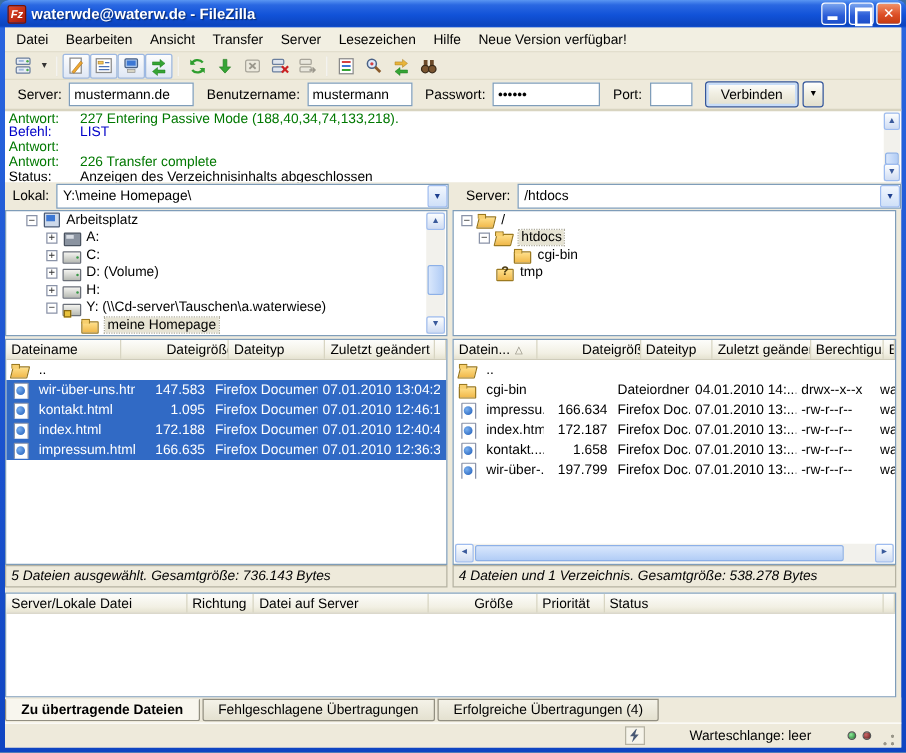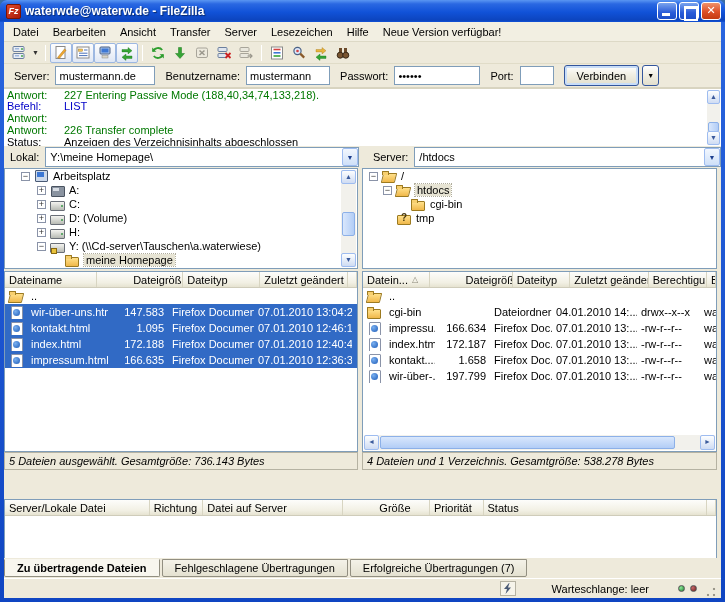--- a/index.html
+++ b/index.html
@@ -99,21 +99,21 @@
   .frow{display:flex;height:16px;align-items:center;white-space:nowrap;}
   .frow .cell{padding:0 4px;overflow:hidden;white-space:nowrap;flex:none;}
   .cell.num{text-align:right;}
   .cell.namecell{display:flex;align-items:center;gap:3px;}
   .frow.sel{background:#316ac5;color:#fff;}
   .lc1{width:103px;} .lc2{width:60px;} .lc3{width:86px;} .lc4{width:98px;} .lcf{flex:1;}
   .rc1{width:72px;} .rc2{width:55px;} .rc3{width:62px;} .rc4{width:85px;} .rc5{width:63px;} .rc6{flex:1;}
   .statusstrip{position:absolute;height:18px;background:#eeeadb;border:1px solid #b5b2a2;display:flex;align-items:center;padding-left:4px;white-space:nowrap;overflow:hidden;font-style:italic;}
 
   
-  .queue{left:4px;top:499px;width:713px;height:84px;}
+  .queue{left:4px;top:474px;width:713px;height:84px;}
   .qc1{width:152px;} .qc2{width:56px;} .qc3{width:147px;} .qc4{width:57px;} .qc5{width:56px;} .qc6{width:235px;} .qcf{flex:1;}
 
   
   .tabsrow{position:absolute;left:4px;top:558px;width:717px;height:20px;background:#eeeadb;display:flex;align-items:flex-start;padding-top:1px;}
   .tab{height:18px;border:1px solid #928f81;background:linear-gradient(180deg,#f4f2e8,#e4e1d0);padding:2px 12px 0 12px;margin-right:2px;white-space:nowrap;border-radius:0 0 2px 2px;}
   .tab.active{background:#f8f6ee;font-weight:bold;border-top-color:#f8f6ee;}
 
   
   .statusbar{position:absolute;left:4px;top:578px;width:717px;height:20px;background:#eeeadb;border-top:1px solid #fff;display:flex;align-items:center;justify-content:flex-end;padding-right:4px;}
   .sicon{width:16px;height:15px;border:1px solid #b5b2a2;background:#f6f4ea;display:flex;align-items:center;justify-content:center;margin-right:36px;}
@@ -555,21 +555,21 @@
       <span class="hc qc6">
           <span>Status</span>
         </span>
       <span class="hc qcf"></span>
     </div>
   </div>
 
   <div class="tabsrow">
     <span class="tab active">Zu übertragende Dateien</span>
     <span class="tab">Fehlgeschlagene Übertragungen</span>
-    <span class="tab">Erfolgreiche Übertragungen (7)</span>
+    <span class="tab">Erfolgreiche Übertragungen (4)</span>
   </div>
 
   <div class="statusbar">
     <span class="sicon">
       <svg width="9" height="11" viewBox="0 0 9 11">
           <path d="M6 0 L1 6 h3 L2.5 11 L8 4.5 H5 L6.5 0 z" fill="#4a5a75"></path>
         </svg>
     </span>
     <span class="qtext">Warteschlange: leer</span>
     <span class="led green"></span>

